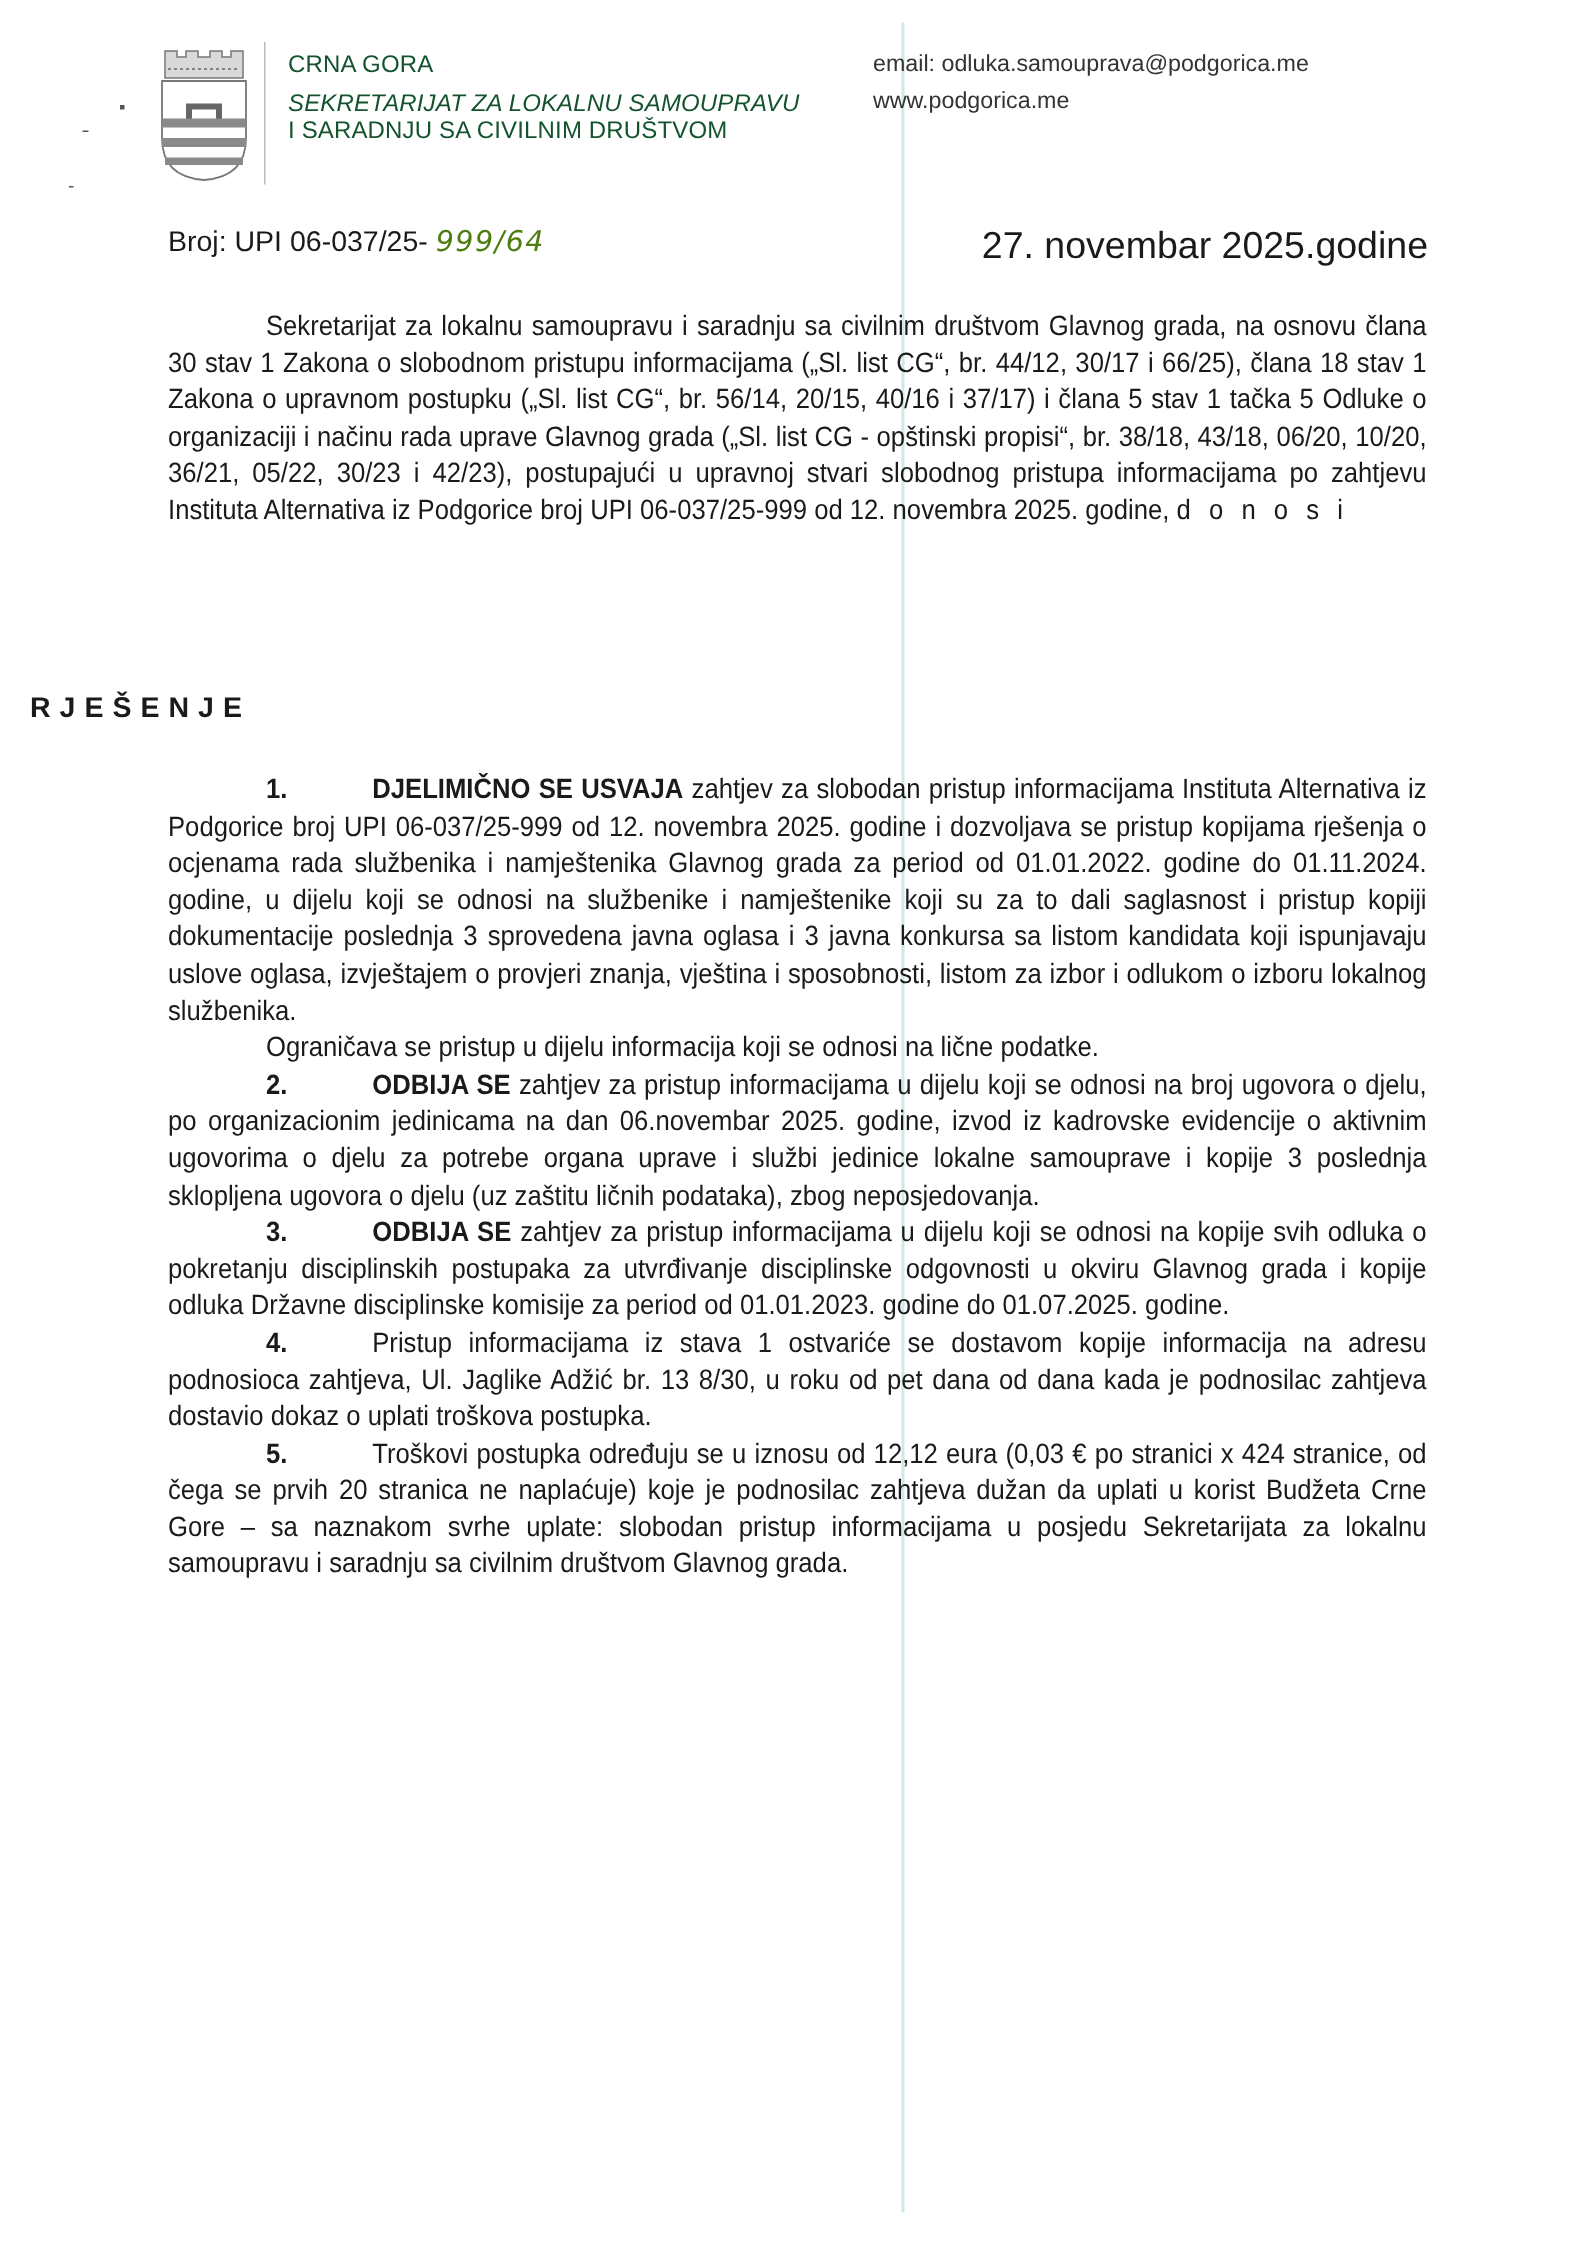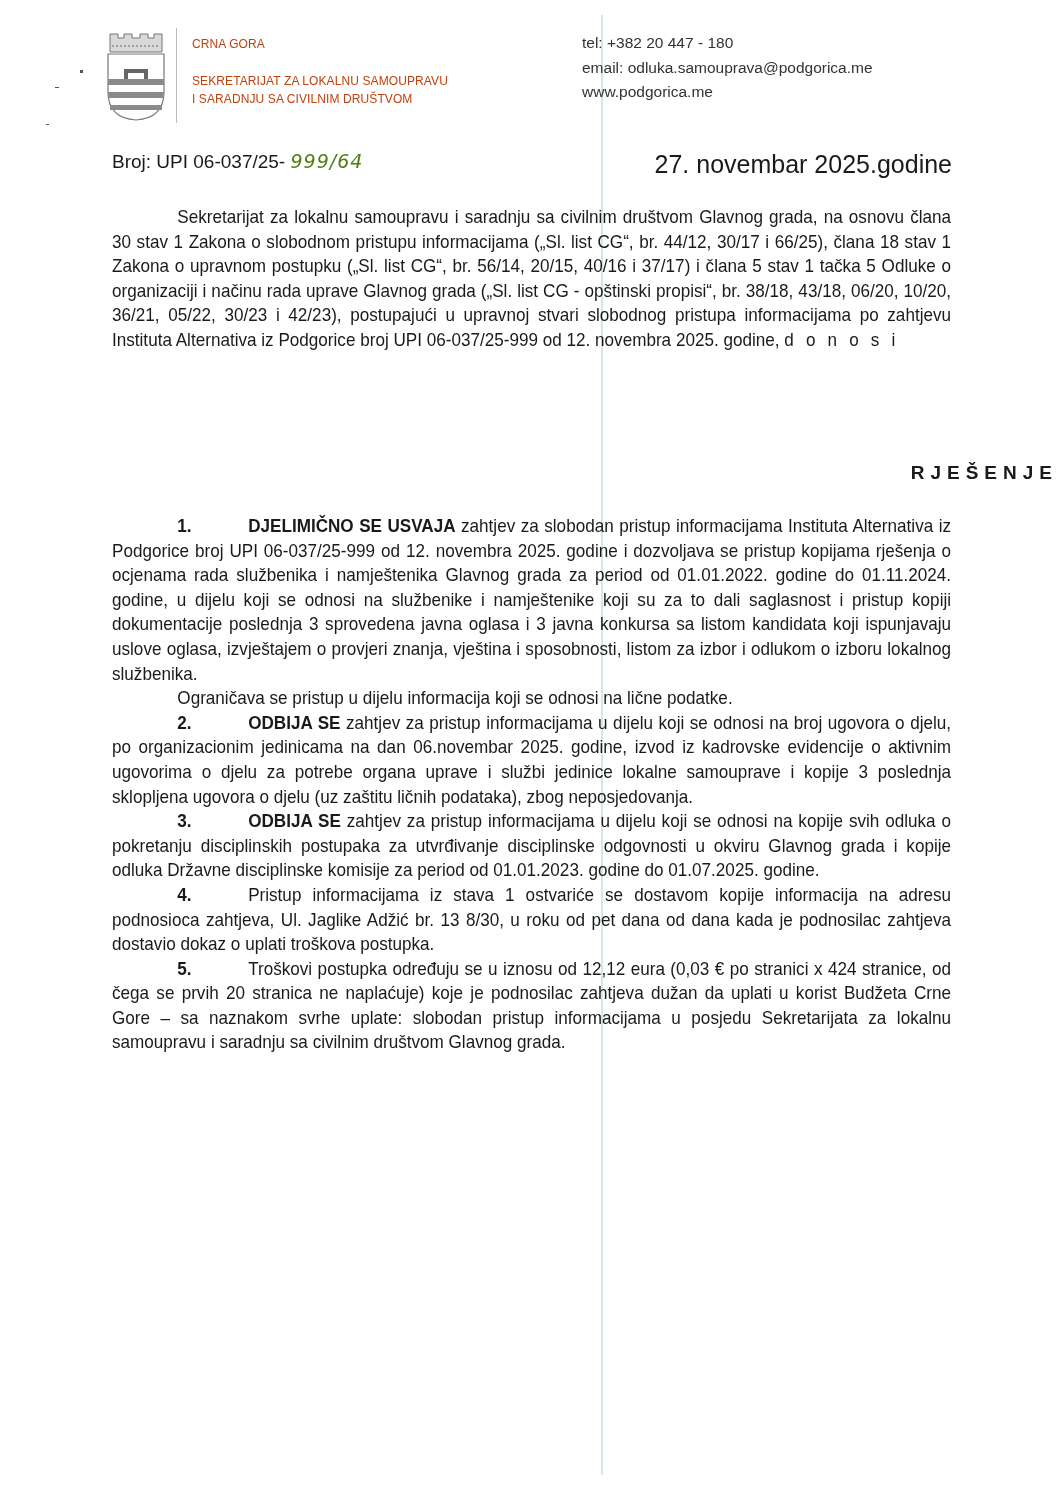--- a/index.html
+++ b/index.html
@@ -8,21 +8,21 @@
       font-family: "Liberation Sans", sans-serif; color: #1a1a1a;
     }
     .scanline {
       position: absolute; left: 601px; top: 15px; width: 2px; height: 1460px;
       background: #cfe8ea;
     }
     .dot { position: absolute; background: #555; }
     
     .crest { position: absolute; left: 106px; top: 30px; width: 60px; height: 92px; }
     .header-sep { position: absolute; left: 176px; top: 28px; width: 1px; height: 95px; background: #bbb; }
-    .org { position: absolute; left: 192px; top: 32px; font-size: 12px; line-height: 24px; color: #c2410c; letter-spacing: 0.1px; }
+    .org { position: absolute; left: 192px; top: 32px; font-size: 16px; line-height: 24px; color: #14532d; letter-spacing: 0.1px; }
     .org div { white-space: nowrap; }
     .org .tight { line-height: 18px; }
     .contact { position: absolute; left: 582px; top: 31px; font-size: 15.5px; line-height: 24.5px; color: #333; }
     .contact div { white-space: nowrap; }
     
     .ref { position: absolute; left: 112px; top: 150px; font-size: 19px; white-space: nowrap; }
     .ref .hand { font-family: "DejaVu Sans", sans-serif; color: #4d7c0f; font-size: 19px; letter-spacing: 1px; font-style: italic; }
     .date { position: absolute; right: 106px; top: 150px; font-size: 25px; white-space: nowrap; }
     
     .body-text {
@@ -30,22 +30,22 @@
       font-size: 18.6px; line-height: 24.6px; text-align: justify;
       font-family: "Liberation Sans", sans-serif;
       transform: scaleX(0.92); transform-origin: left top;
     }
     .body-text p { margin: 0; }
     .indent { text-indent: 71px; }
     .num { font-weight: bold; display: inline-block; width: 77px; text-indent: 0; }
     .num-wrap { text-indent: 71px; }
     b { font-weight: bold; }
     .title {
-      position: absolute; left: 0; width: 1058px; top: 462px; text-align: right;
-      font-size: 19px; font-weight: bold; letter-spacing: 6px; padding-left: 4px; box-sizing: border-box;
+      position: absolute; left: 0; width: 1058px; top: 462px; text-align: left;
+      font-size: 19px; font-weight: bold; letter-spacing: 6px; padding-left: 20px; box-sizing: border-box;
     }
     .spaced { letter-spacing: 4px; }
   </style>
 </head>
 <body>
 
 <div class="scanline"></div>
 <div class="dot" style="left:80px;top:70px;width:3px;height:3px;"></div>
 <div class="dot" style="left:55px;top:87px;width:4px;height:1px;"></div>
 <div class="dot" style="left:46px;top:124px;width:3px;height:1px;"></div>
@@ -60,25 +60,24 @@
 
     <path d="M20 50 v-9 h20 v9" fill="none" stroke="#666" stroke-width="4"></path>
     <rect x="2" y="49" width="56" height="6" fill="#8a8a8a"></rect>
     <rect x="2" y="62" width="56" height="6" fill="#8a8a8a"></rect>
     <rect x="4" y="75" width="52" height="5" fill="#8a8a8a"></rect>
   </svg>
 </div>
 <div class="header-sep"></div>
 <div class="org">
   <div>CRNA GORA</div>
-  <div class="tight" style="margin-top:16px;">SEKRETARIJAT ZA LOKALNU SAMOUPRAVU</div>
+  <div class="tight" style="margin-top:5px;font-style:italic;">SEKRETARIJAT ZA LOKALNU SAMOUPRAVU</div>
   <div class="tight">I SARADNJU SA CIVILNIM DRUŠTVOM</div>
 </div>
 <div class="contact">
-  <div>tel: +382 20 447 - 180</div>
   <div>email: odluka.samouprava@podgorica.me</div>
   <div>www.podgorica.me</div>
 </div>
 
 <div class="ref">
   <span>Broj: UPI 06-037/25- </span><span class="hand">999/64</span>
 </div>
 <div class="date">27. novembar 2025.godine</div>
 
 <div class="body-text" style="top:205px; width:912px;">

